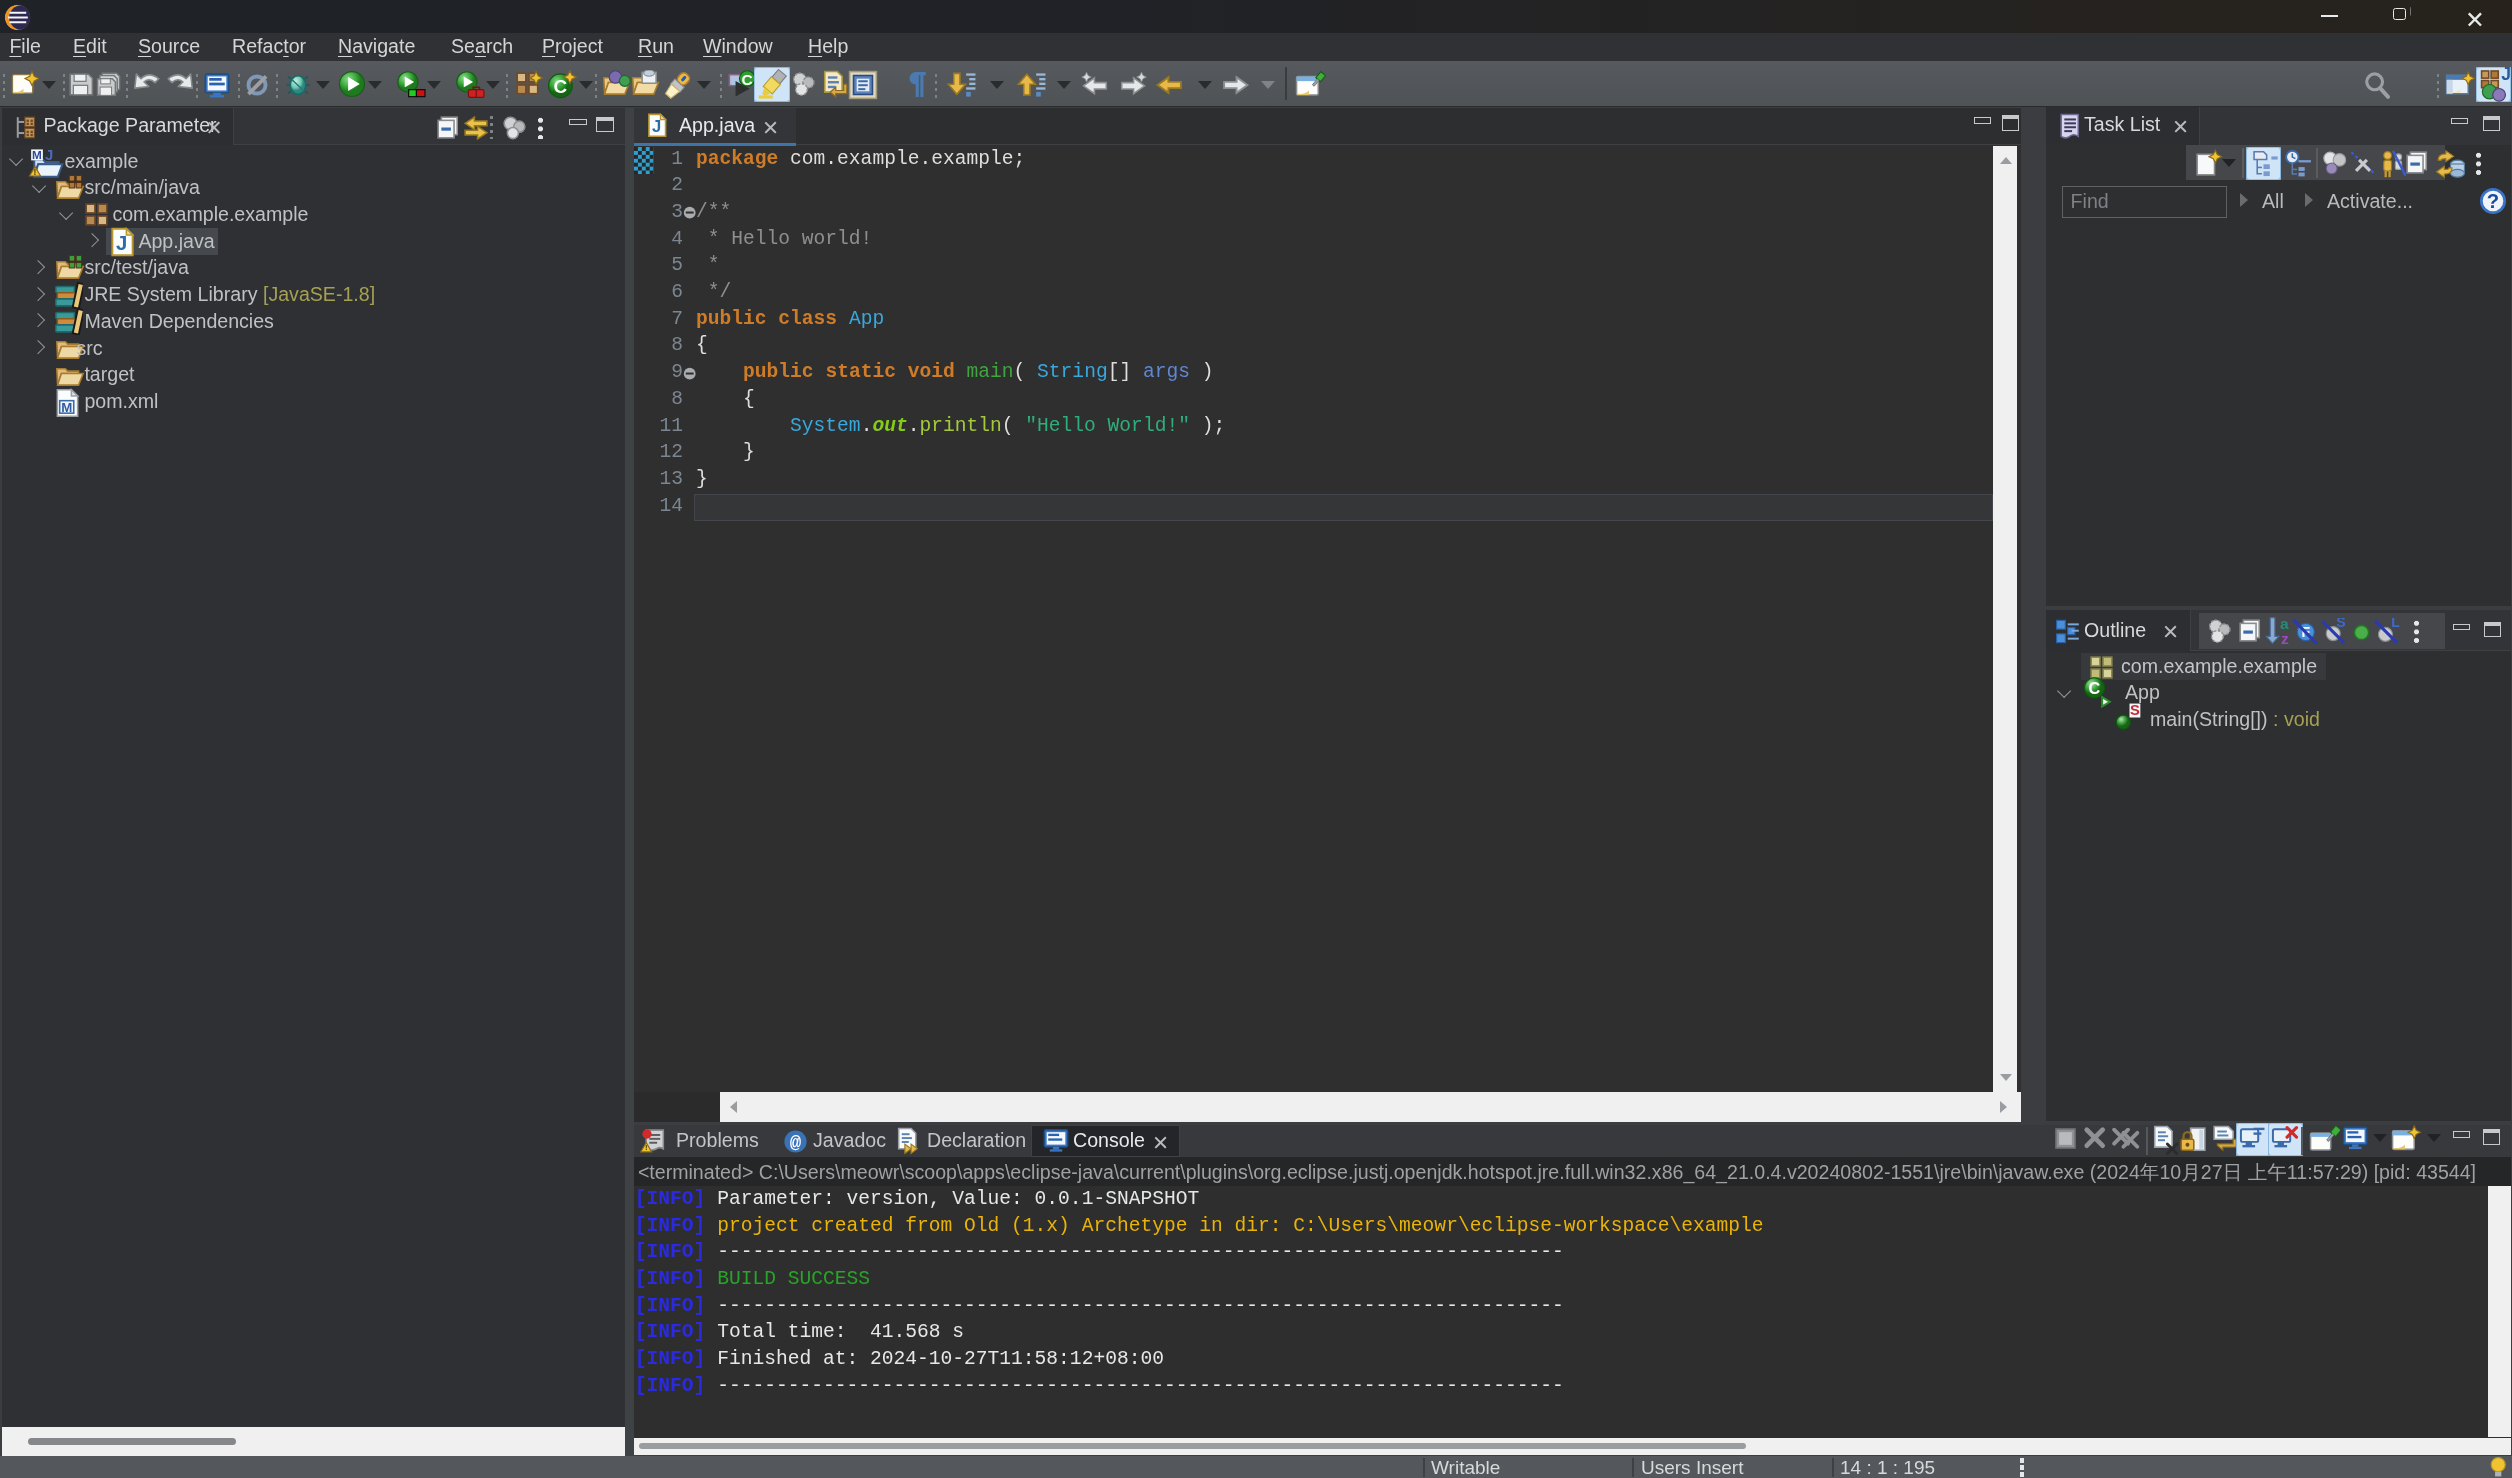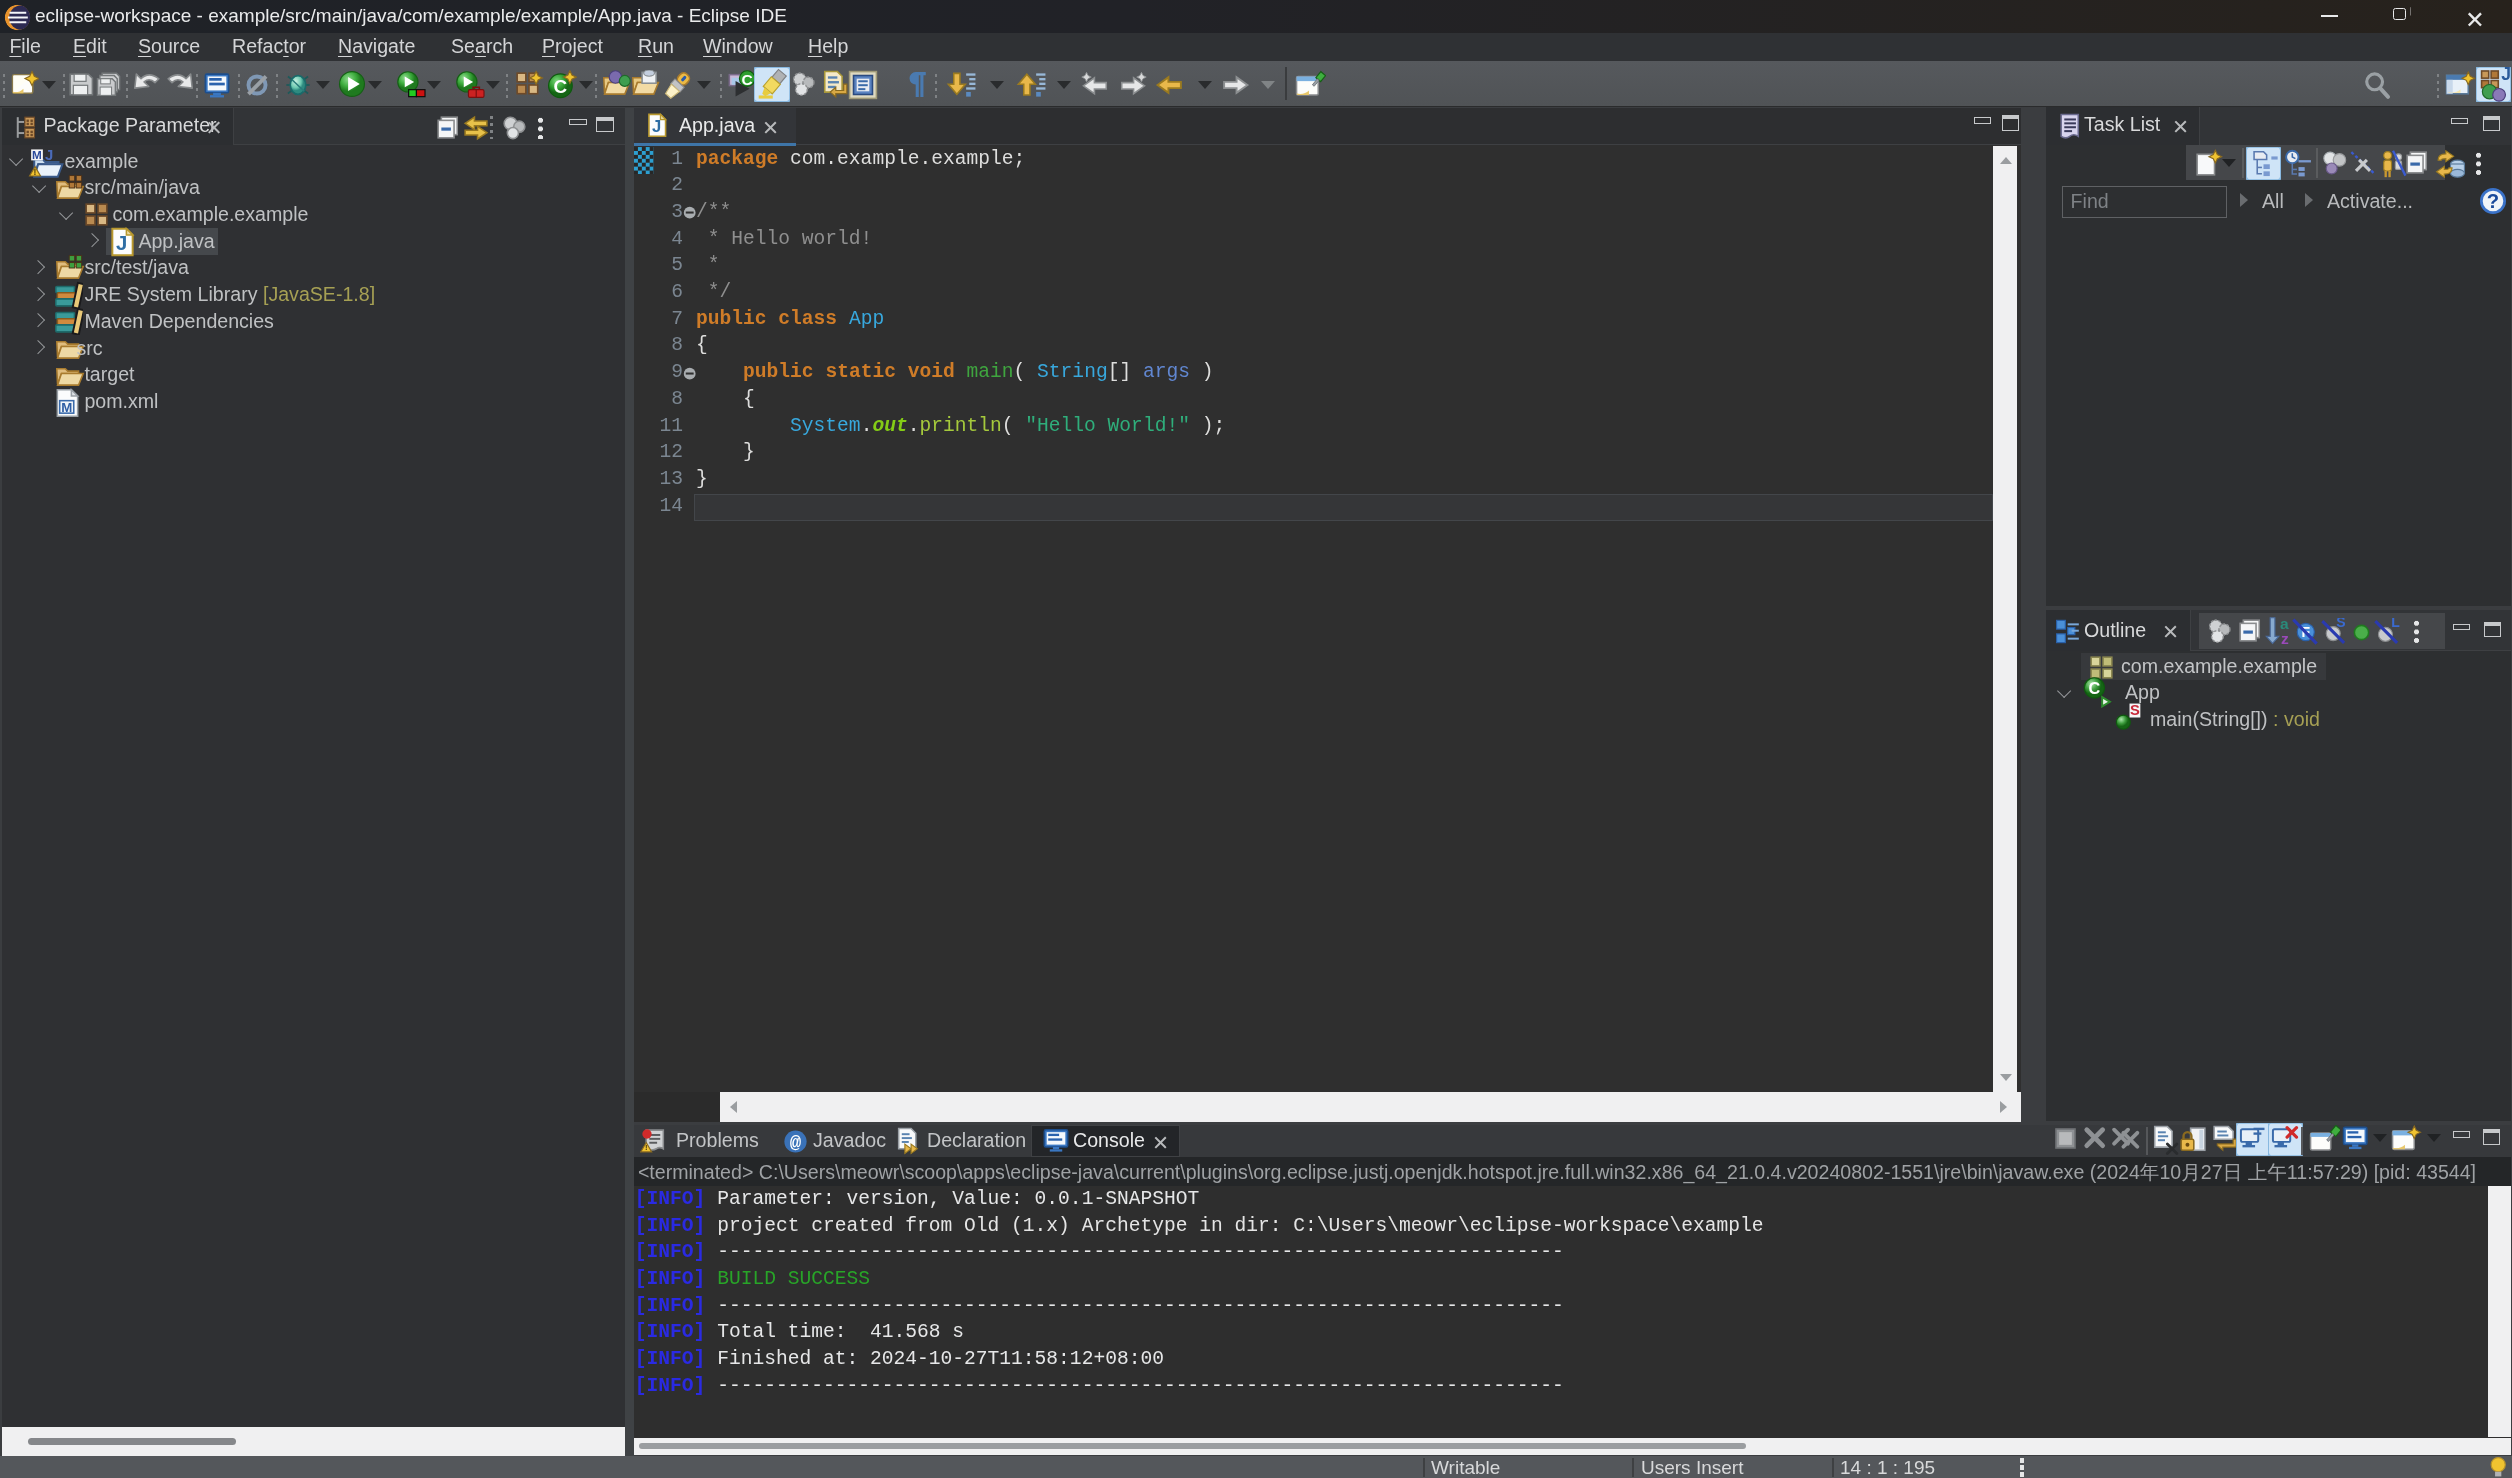--- a/index.html
+++ b/index.html
@@ -54,21 +54,20 @@
           <g clip-path="url(#lc)">
             <circle cx="17" cy="17" r="16" fill="#e8932c"></circle>
             <circle cx="22" cy="17" r="15.5" fill="#2d2a52"></circle>
             <g stroke="#f5f6fa" stroke-width="2.6">
               <line x1="7" y1="11" x2="28" y2="11"></line>
               <line x1="5" y1="17" x2="30" y2="17"></line>
               <line x1="7" y1="23" x2="28" y2="23"></line>
             </g>
           </g>
         </svg></div>
-<div class="abs" style="left:35px;top:4.7px">eclipse-workspace - example/src/main/java/com/example/example/App.java - Eclipse IDE</div>
 <div class="abs" style="left:2321px;top:15px;width:17.3px;height:2px;background:#e8e9ea"></div>
 <div class="abs" style="left:2393px;top:7.9px;width:12.6px;height:12.6px;border:1.6px solid #e8e9ea;border-radius:2.4px"></div>
 <div class="abs" style="left:2398px;top:5.5px;width:12.6px;height:12.6px;border:1.6px solid #e8e9ea;border-radius:2.4px;clip-path:polygon(20% 0,100% 0,100% 80%,120% 80%,120% -20%,20% -20%)"></div>
 <div class="abs" style="left:2465px;top:6.3px;font-size:23.6px;font-weight:300;color:#e8e9ea">✕</div>
 </div>
 <div class="abs" id="menubar">
 <div class="mitem" style="left:9.4px"><u>F</u>ile</div>
 <div class="mitem" style="left:73px"><u>E</u>dit</div>
 <div class="mitem" style="left:138px"><u>S</u>ource</div>
 <div class="mitem" style="left:232px">Refac<u>t</u>or</div>
@@ -884,21 +883,21 @@
           <path d="M2 32 Q12 34 18 28 L18 34 L3 34 Z" fill="#e8c76a"></path>
           <path d="M30 4 l2.6 5.4 5.4 2.6 -5.4 2.6 -2.6 5.4 -2.6-5.4 -5.4-2.6 5.4-2.6 Z" fill="#f0c330" stroke="#8a6a20" stroke-width="1.5"></path>
         </svg></div>
 <div class="dd" style="left:1793px;top:9.4px;border-top-color:#202224"></div>
 <div class="minbtn" style="left:1819px;top:6.3px"></div>
 <div class="maxbtn" style="left:1849px;top:3.9px"></div>
 <div class="abs" style="left:0;top:32px;width:1877px;height:29px;background:#242628;color:#9fa2a5;font-size:19.6px;white-space:nowrap;overflow:hidden">
         <span style="position:absolute;left:3.9px;top:2.4px">&lt;terminated&gt; C:\Users\meowr\scoop\apps\eclipse-java\current\plugins\org.eclipse.justj.openjdk.hotspot.jre.full.win32.x86_64_21.0.4.v20240802-1551\jre\bin\javaw.exe (2024年10月27日 上午11:57:29) [pid: 43544]</span>
       </div>
 <div class="conline" style="top:63px;color:#e6e7e8"><span class="info">[INFO]</span><span style="color:#e6e7e8"> </span><span style="color:#e6e7e8">Parameter: version, Value: 0.0.1-SNAPSHOT</span></div>
-<div class="conline" style="top:90px;color:#e6e7e8"><span class="info">[INFO]</span><span style="color:#e6e7e8"> </span><span style="color:#e5e5e5">project created from Old (1.x) Archetype in dir: C:\Users\meowr\eclipse-workspace\example</span></div>
+<div class="conline" style="top:90px;color:#e6e7e8"><span class="info">[INFO]</span><span style="color:#e6e7e8"> </span><span style="color:#eab308">project created from Old (1.x) Archetype in dir: C:\Users\meowr\eclipse-workspace\example</span></div>
 <div class="conline" style="top:116px;color:#e6e7e8"><span class="info">[INFO]</span><span style="color:#e6e7e8"> </span><span style="color:#e6e7e8">------------------------------------------------------------------------</span></div>
 <div class="conline" style="top:143px;color:#28a428"><span class="info">[INFO]</span><span style="color:#e6e7e8"> </span><span style="color:#28a428">BUILD SUCCESS</span></div>
 <div class="conline" style="top:170px;color:#e6e7e8"><span class="info">[INFO]</span><span style="color:#e6e7e8"> </span><span style="color:#e6e7e8">------------------------------------------------------------------------</span></div>
 <div class="conline" style="top:196px;color:#e6e7e8"><span class="info">[INFO]</span><span style="color:#e6e7e8"> </span><span style="color:#e6e7e8">Total time:  41.568 s</span></div>
 <div class="conline" style="top:223px;color:#e6e7e8"><span class="info">[INFO]</span><span style="color:#e6e7e8"> </span><span style="color:#e6e7e8">Finished at: 2024-10-27T11:58:12+08:00</span></div>
 <div class="conline" style="top:250px;color:#e6e7e8"><span class="info">[INFO]</span><span style="color:#e6e7e8"> </span><span style="color:#e6e7e8">------------------------------------------------------------------------</span></div>
 <div class="scroll-light" style="left:1854px;top:61px;width:23px;height:251px"></div>
 <div class="scroll-light" style="left:0;top:313px;width:1877px;height:16.5px"></div>
 <div class="abs" style="left:4.7px;top:318px;width:1107px;height:5.5px;background:#9a9da0;border-radius:3.1px"></div>
 </div>

